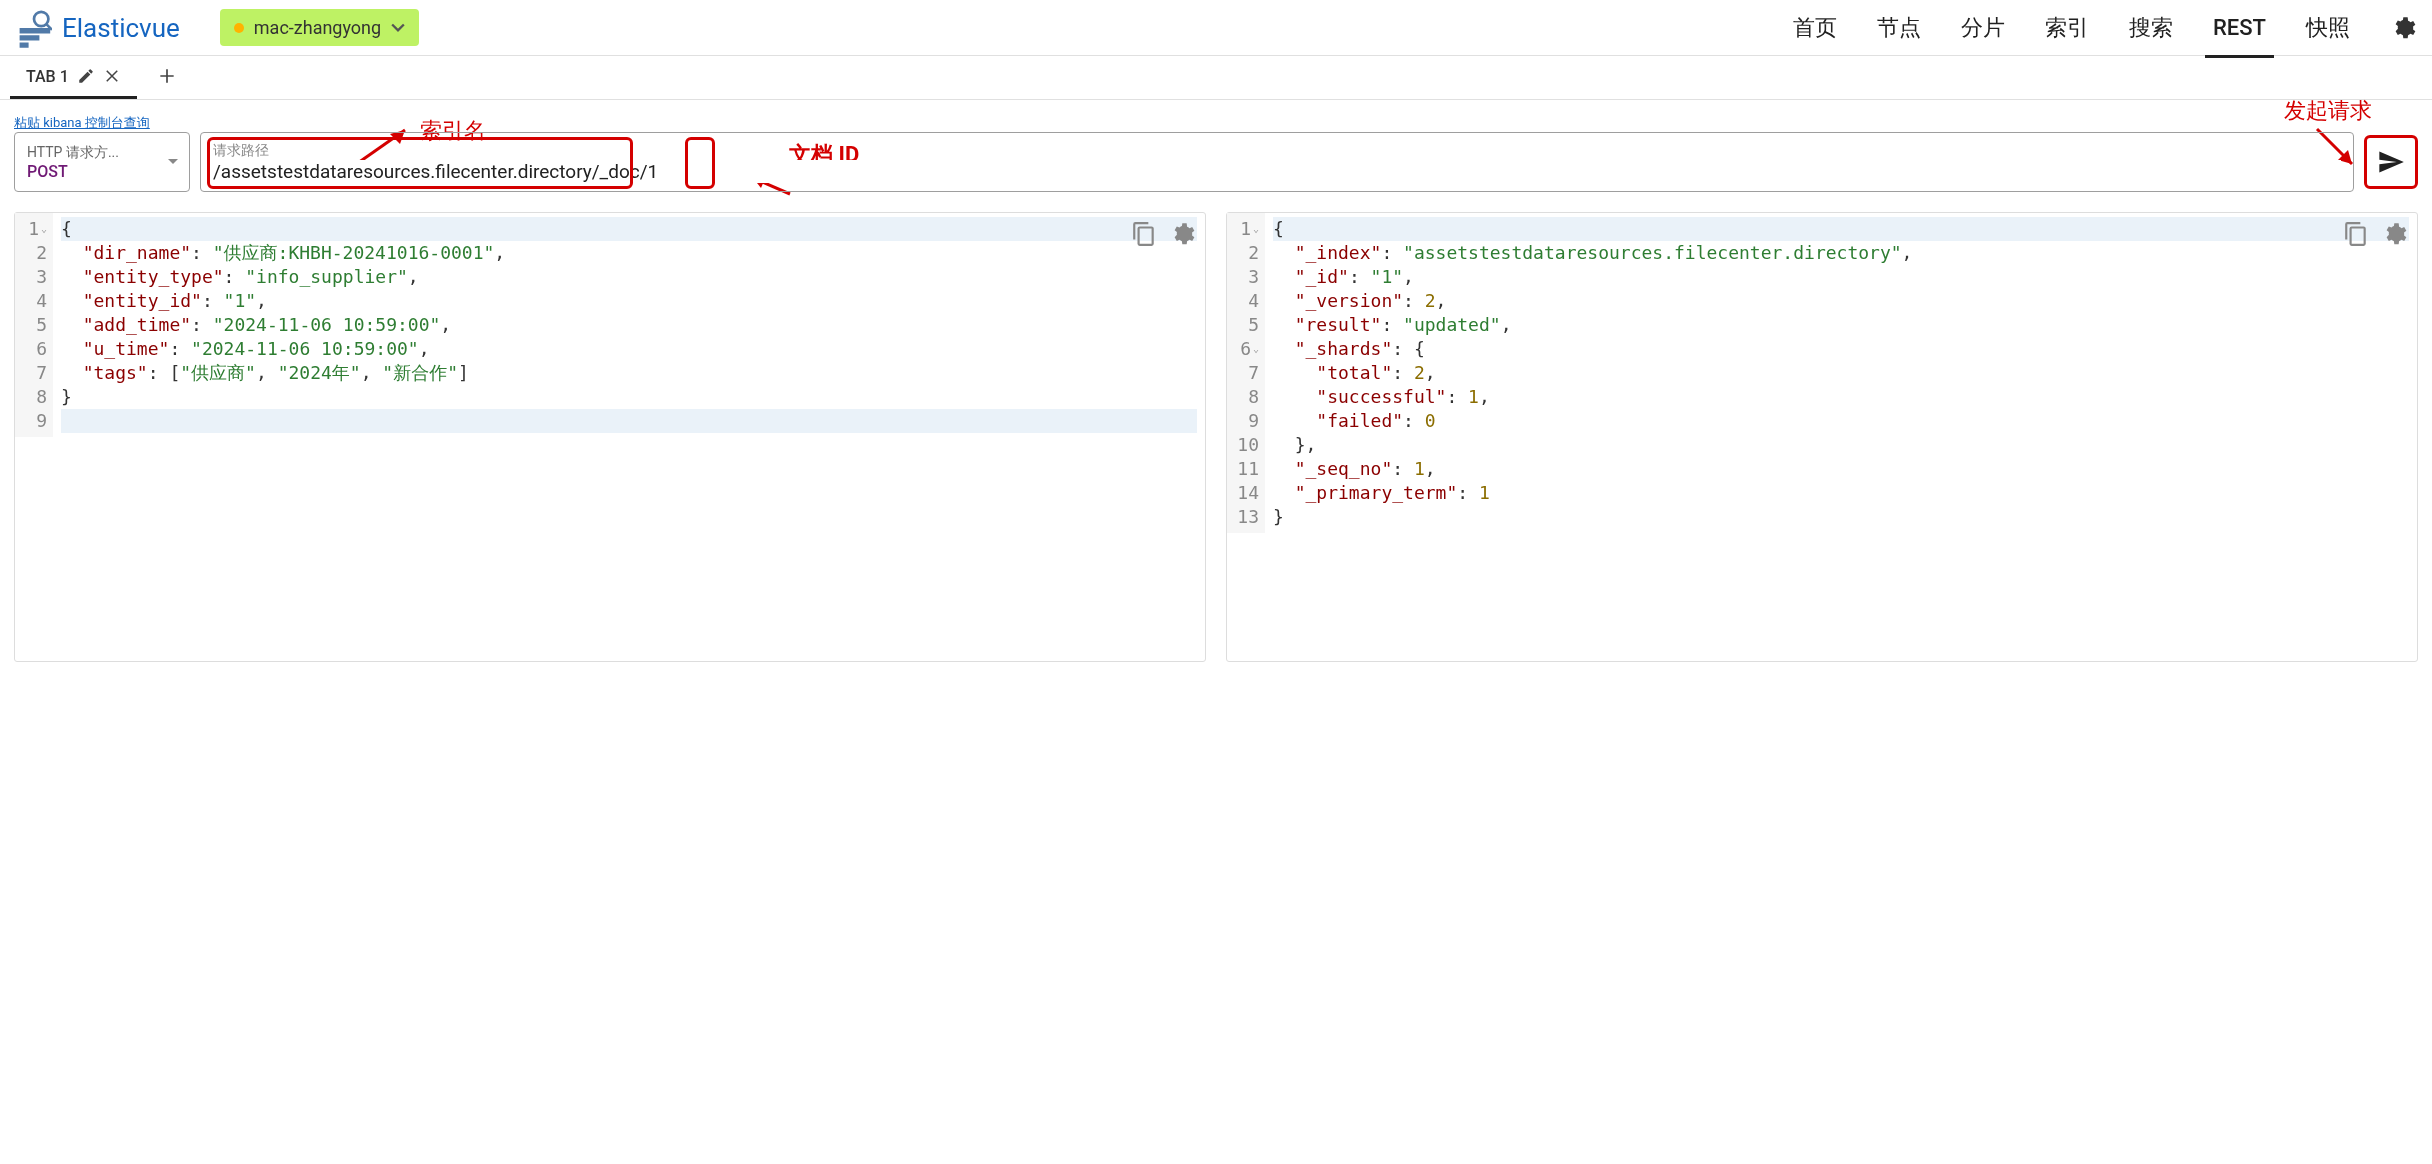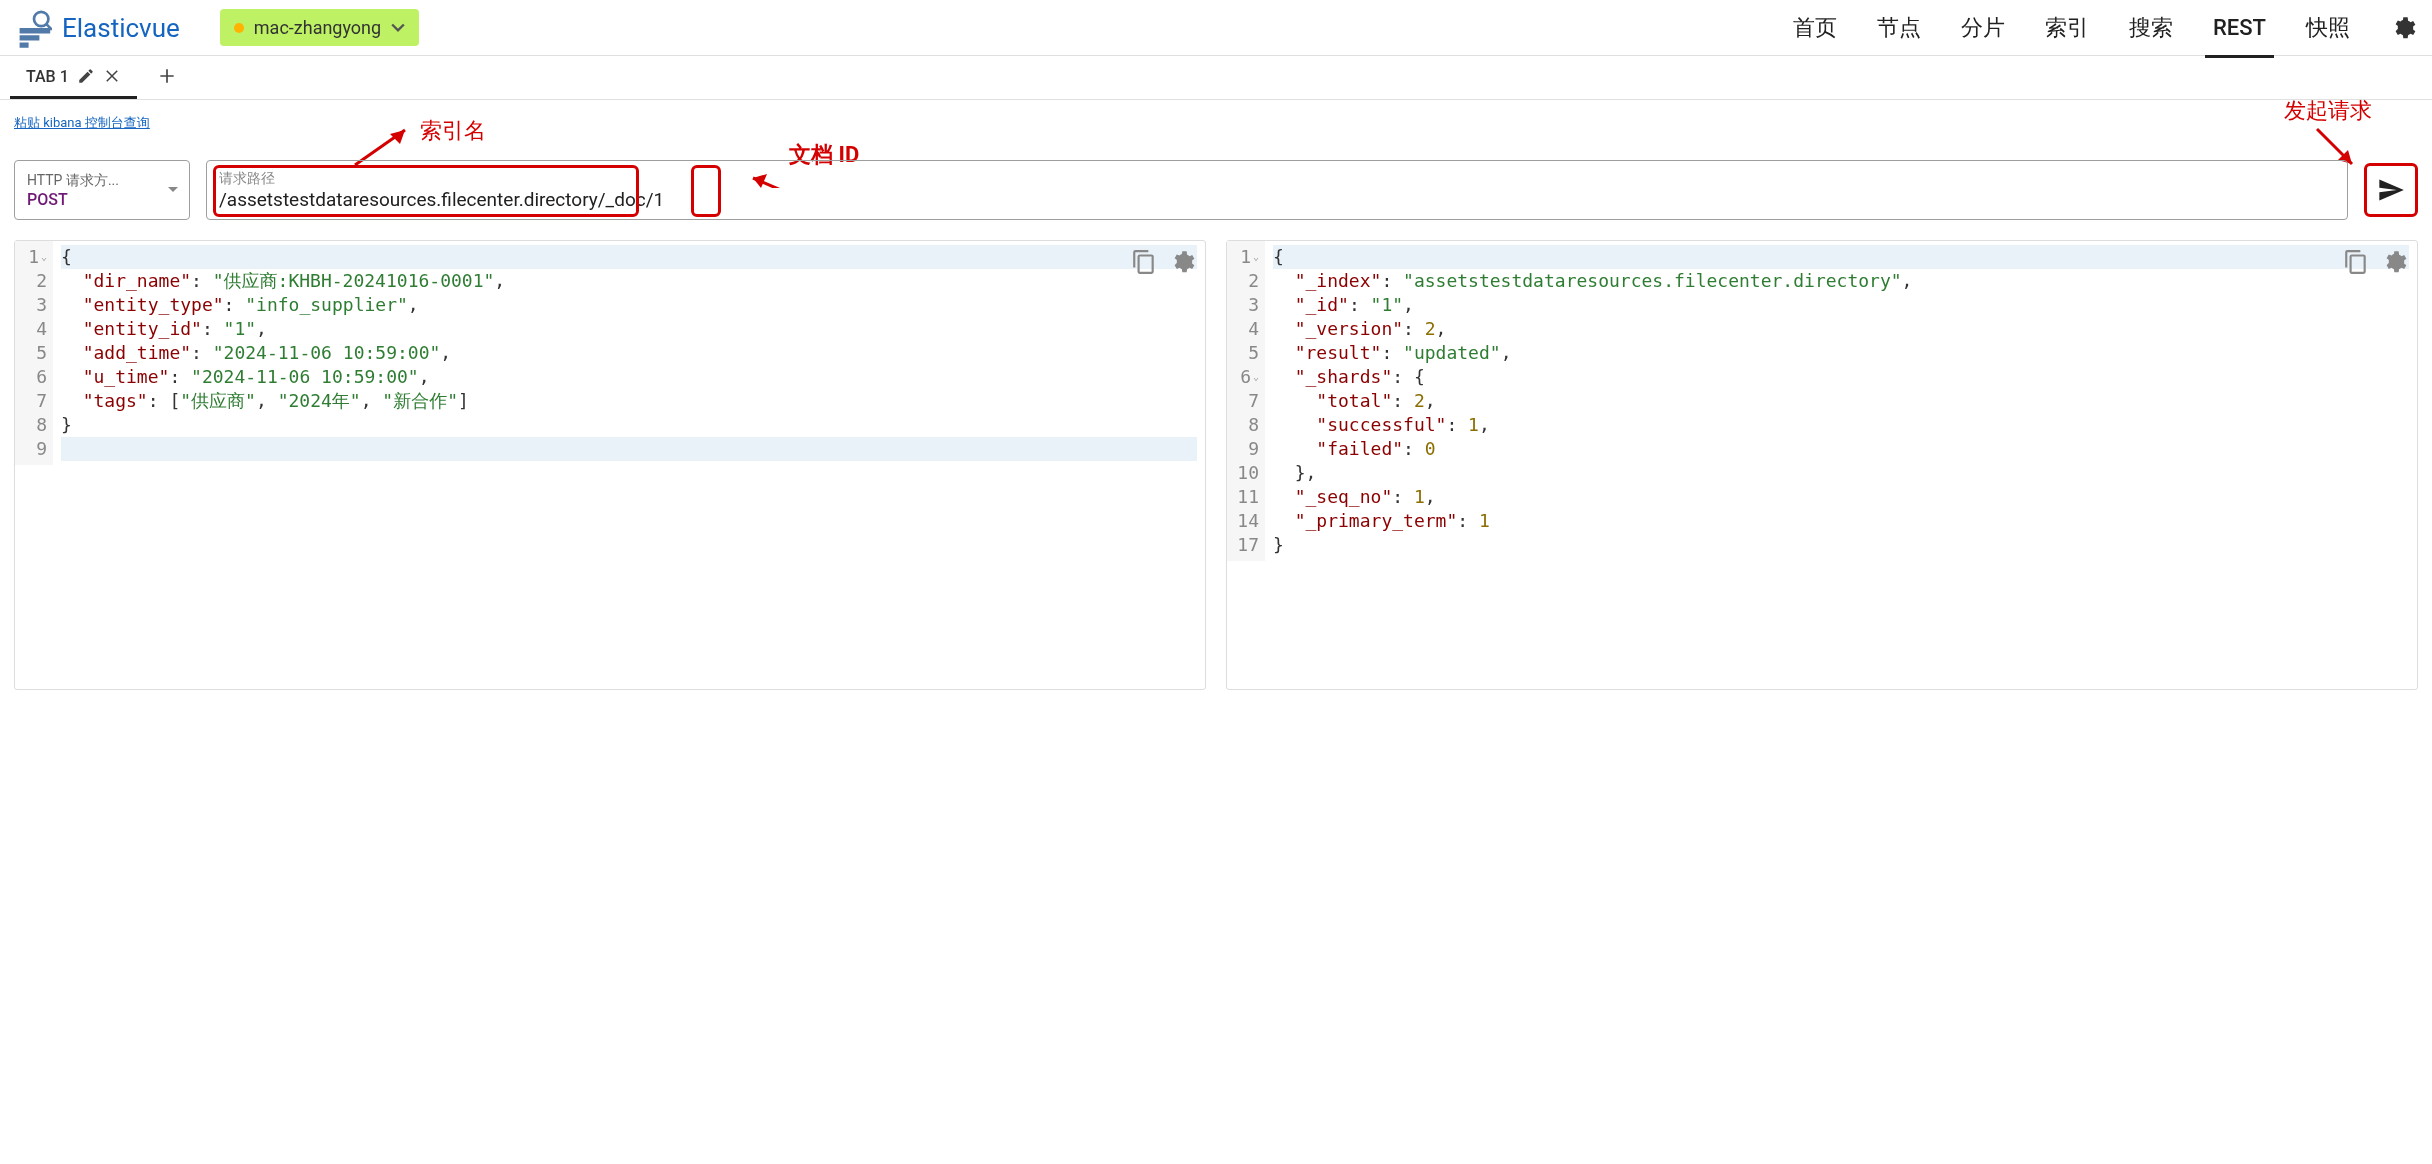--- a/index.html
+++ b/index.html
@@ -24,21 +24,21 @@
     
     .tabs-bar { display: flex; align-items: center; height: 44px; border-bottom: 1px solid #e0e0e0; padding-left: 10px; }
     .tab { display: flex; align-items: center; gap: 8px; padding: 0 16px; height: 100%; border-bottom: 3px solid #212121; font-size: 16px; font-weight: 500; }
     .tab-edit, .tab-close { width: 18px; height: 18px; cursor: pointer; color: #444; }
     .tab-add { margin-left: 20px; font-size: 24px; cursor: pointer; color: #444; }
     
     
     .main { padding: 14px 14px; position: relative; }
     .kibana-link { color: #1565c0; text-decoration: underline; font-size: 13px; cursor: pointer; }
     
-    .request-row { display: flex; gap: 16px; margin-top: 28px; position: relative; align-items: stretch; }
+    .request-row { display: flex; gap: 10px; position: relative; align-items: stretch; }
     .method-select { width: 176px; height: 60px; border: 1px solid #9e9e9e; border-radius: 4px; padding: 6px 12px; display: flex; flex-direction: column; justify-content: center; position: relative; cursor: pointer; }
     .method-label { font-size: 14px; color: #666; white-space: nowrap; overflow: hidden; text-overflow: ellipsis; }
     .method-value { font-size: 16px; color: #701a75; font-weight: 500; }
     .method-caret { position: absolute; right: 10px; top: 50%; transform: translateY(-50%); color: #888; }
     
     .path-field { flex: 1; height: 60px; border: 1px solid #9e9e9e; border-radius: 4px; padding: 6px 12px; display: flex; flex-direction: column; justify-content: center; }
     .path-label { font-size: 14px; color: #888; }
     .path-value { font-size: 19px; color: #212121; font-family: inherit; border: none; outline: none; width: 100%; }
     
     .send-btn { width: 54px; height: 54px; border: 3px solid #d40000; border-radius: 6px; display: flex; align-items: center; justify-content: center; cursor: pointer; background: #fff; align-self: center; }
@@ -217,21 +217,21 @@
             <div class="gutter-line">3</div>
             <div class="gutter-line">4</div>
             <div class="gutter-line">5</div>
             <div class="gutter-line">6 <span class="fold">⌄</span></div>
             <div class="gutter-line">7</div>
             <div class="gutter-line">8</div>
             <div class="gutter-line">9</div>
             <div class="gutter-line">10</div>
             <div class="gutter-line">11</div>
             <div class="gutter-line">14</div>
-            <div class="gutter-line">17</div>
+            <div class="gutter-line">13</div>
           </div>
         <div class="code" id="code-right">
             <div class="code-line active"><span class="tok-brace">{</span></div>
             <div class="code-line">  <span class="tok-key">"_index"</span><span class="tok-colon">: </span><span class="tok-str">"assetstestdataresources.filecenter.directory"</span>,</div>
             <div class="code-line">  <span class="tok-key">"_id"</span><span class="tok-colon">: </span><span class="tok-str">"1"</span>,</div>
             <div class="code-line">  <span class="tok-key">"_version"</span><span class="tok-colon">: </span><span class="tok-num">2</span>,</div>
             <div class="code-line">  <span class="tok-key">"result"</span><span class="tok-colon">: </span><span class="tok-str">"updated"</span>,</div>
             <div class="code-line">  <span class="tok-key">"_shards"</span><span class="tok-colon">: </span><span class="tok-brace">{</span></div>
             <div class="code-line">    <span class="tok-key">"total"</span><span class="tok-colon">: </span><span class="tok-num">2</span>,</div>
             <div class="code-line">    <span class="tok-key">"successful"</span><span class="tok-colon">: </span><span class="tok-num">1</span>,</div>

